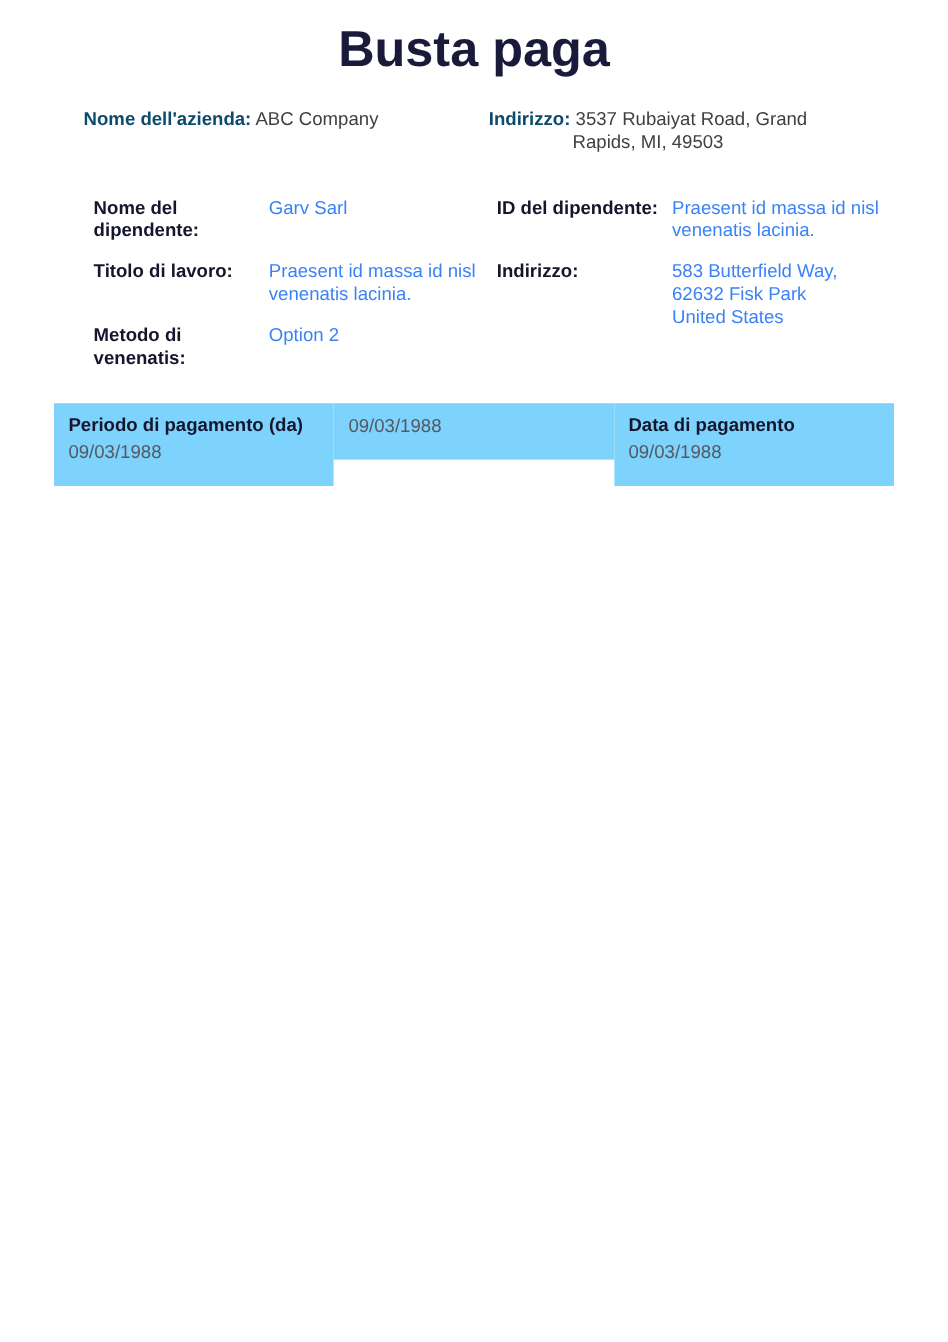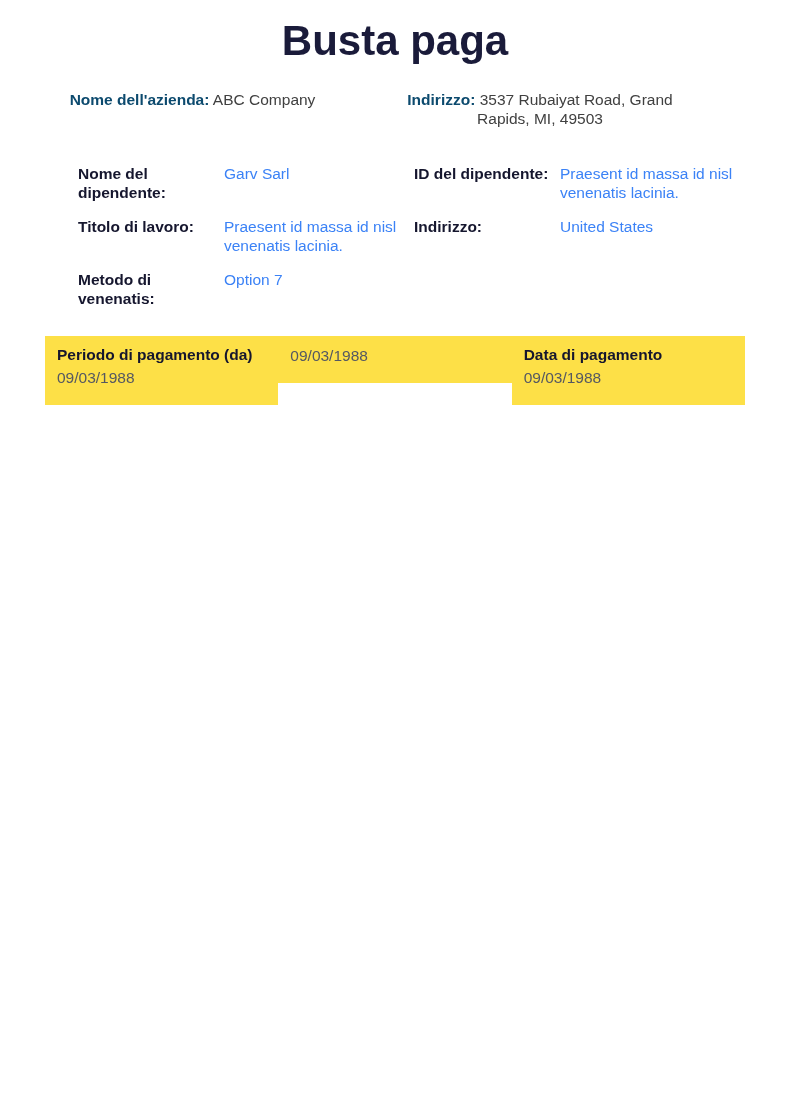--- a/index.html
+++ b/index.html
@@ -69,21 +69,21 @@
     color: #3b82f6;
   }
   
   .band {
     margin: 28px 45px 0 45px;
     display: flex;
     align-items: flex-start;
   }
   .band .cell {
     flex: 1 1 0;
-    background: #fde047;
+    background: #7dd3fc;
     padding: 8px 12px 17px 12px;
   }
   .band .cell-label {
     font-size: 15.5px;
     line-height: 22px;
     font-weight: 700;
     color: #15162e;
   }
   .band .cell.middle .cell-label { max-width: 130px; }
   .band .cell-value {
@@ -117,32 +117,33 @@
       <div class="row">
         <div class="lbl">Nome del dipendente:</div>
         <div class="val">Garv Sarl</div>
       </div>
       <div class="row">
         <div class="lbl">Titolo di lavoro:</div>
         <div class="val">Praesent id massa id nisl venenatis lacinia.</div>
       </div>
       <div class="row">
         <div class="lbl">Metodo di venenatis:</div>
-        <div class="val">Option 7</div>
+        <div class="val">Option 2</div>
       </div>
     </div>
 
     <div class="col">
       <div class="row">
         <div class="lbl">ID del dipendente:</div>
         <div class="val">Praesent id massa id nisl venenatis lacinia.</div>
       </div>
       <div class="row">
         <div class="lbl">Indirizzo:</div>
         <div class="val">
+          <div>583 Butterfield Way, 62632 Fisk Park</div>
           <div>United States</div>
         </div>
       </div>
     </div>
 
   </div>
 
   <div class="band">
     <div class="cell">
       <div class="cell-label">Periodo di pagamento (da)</div>

